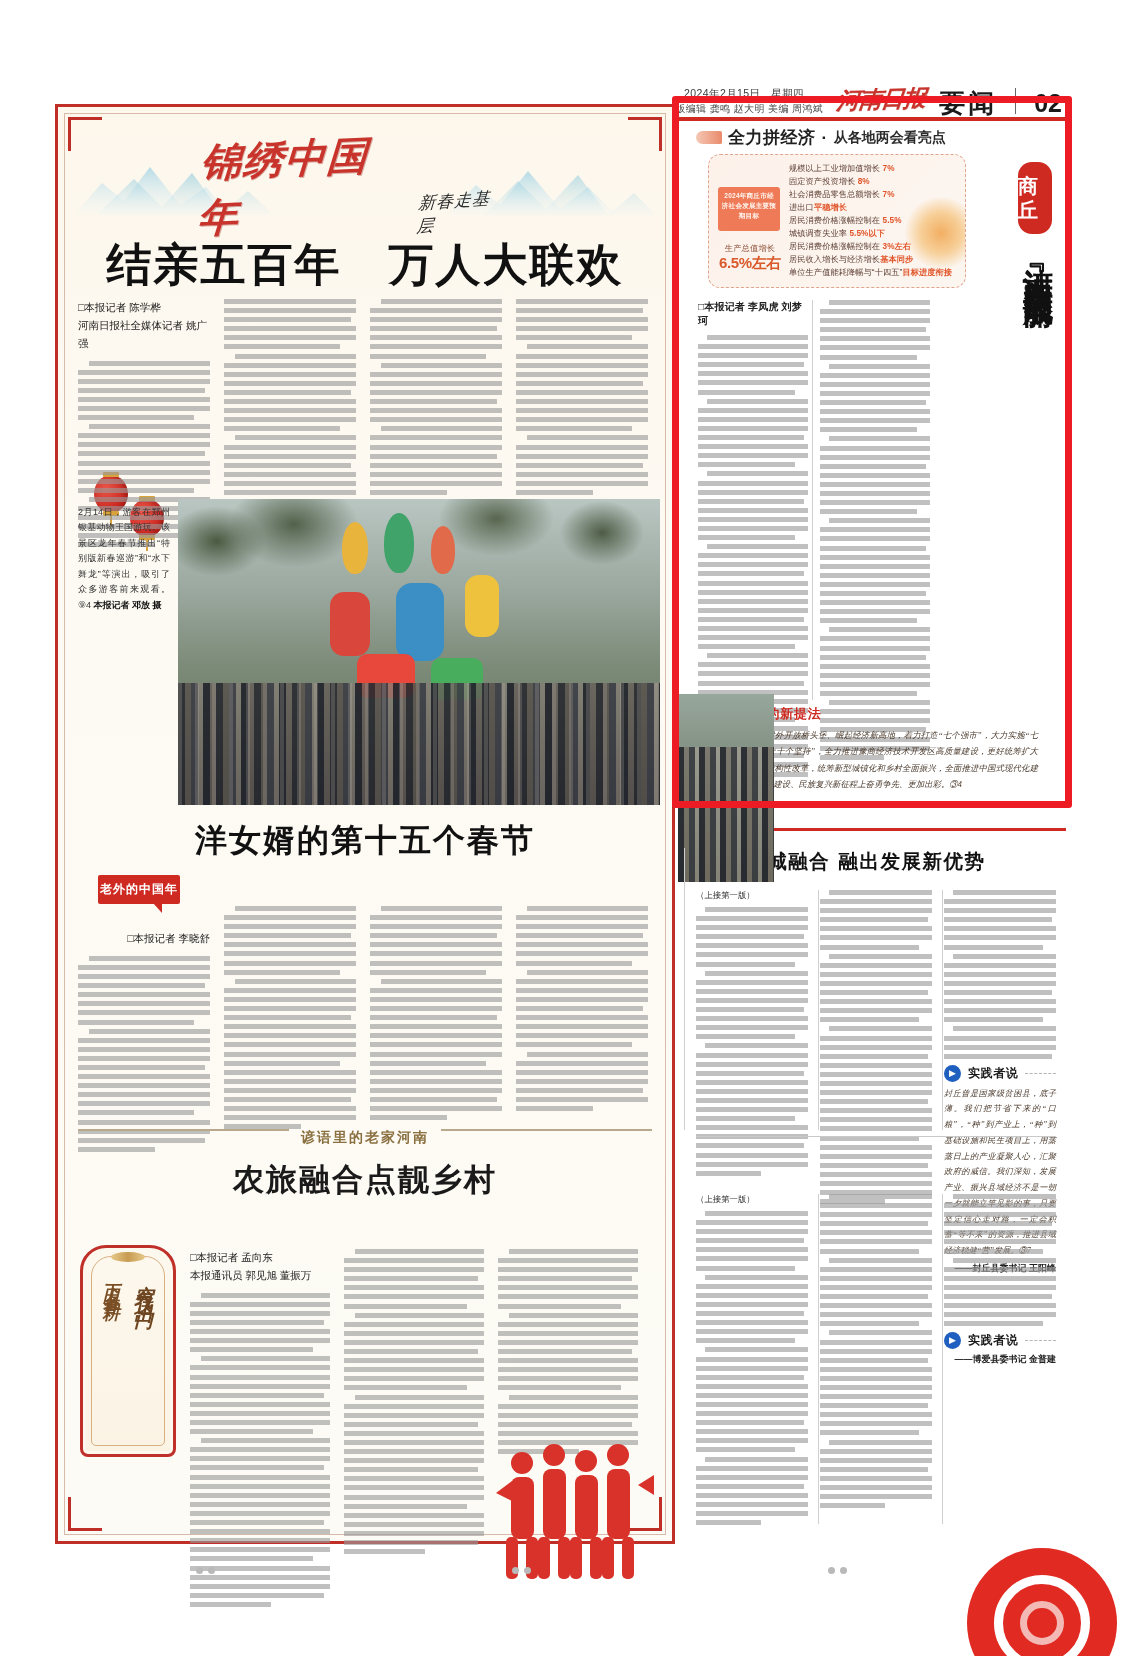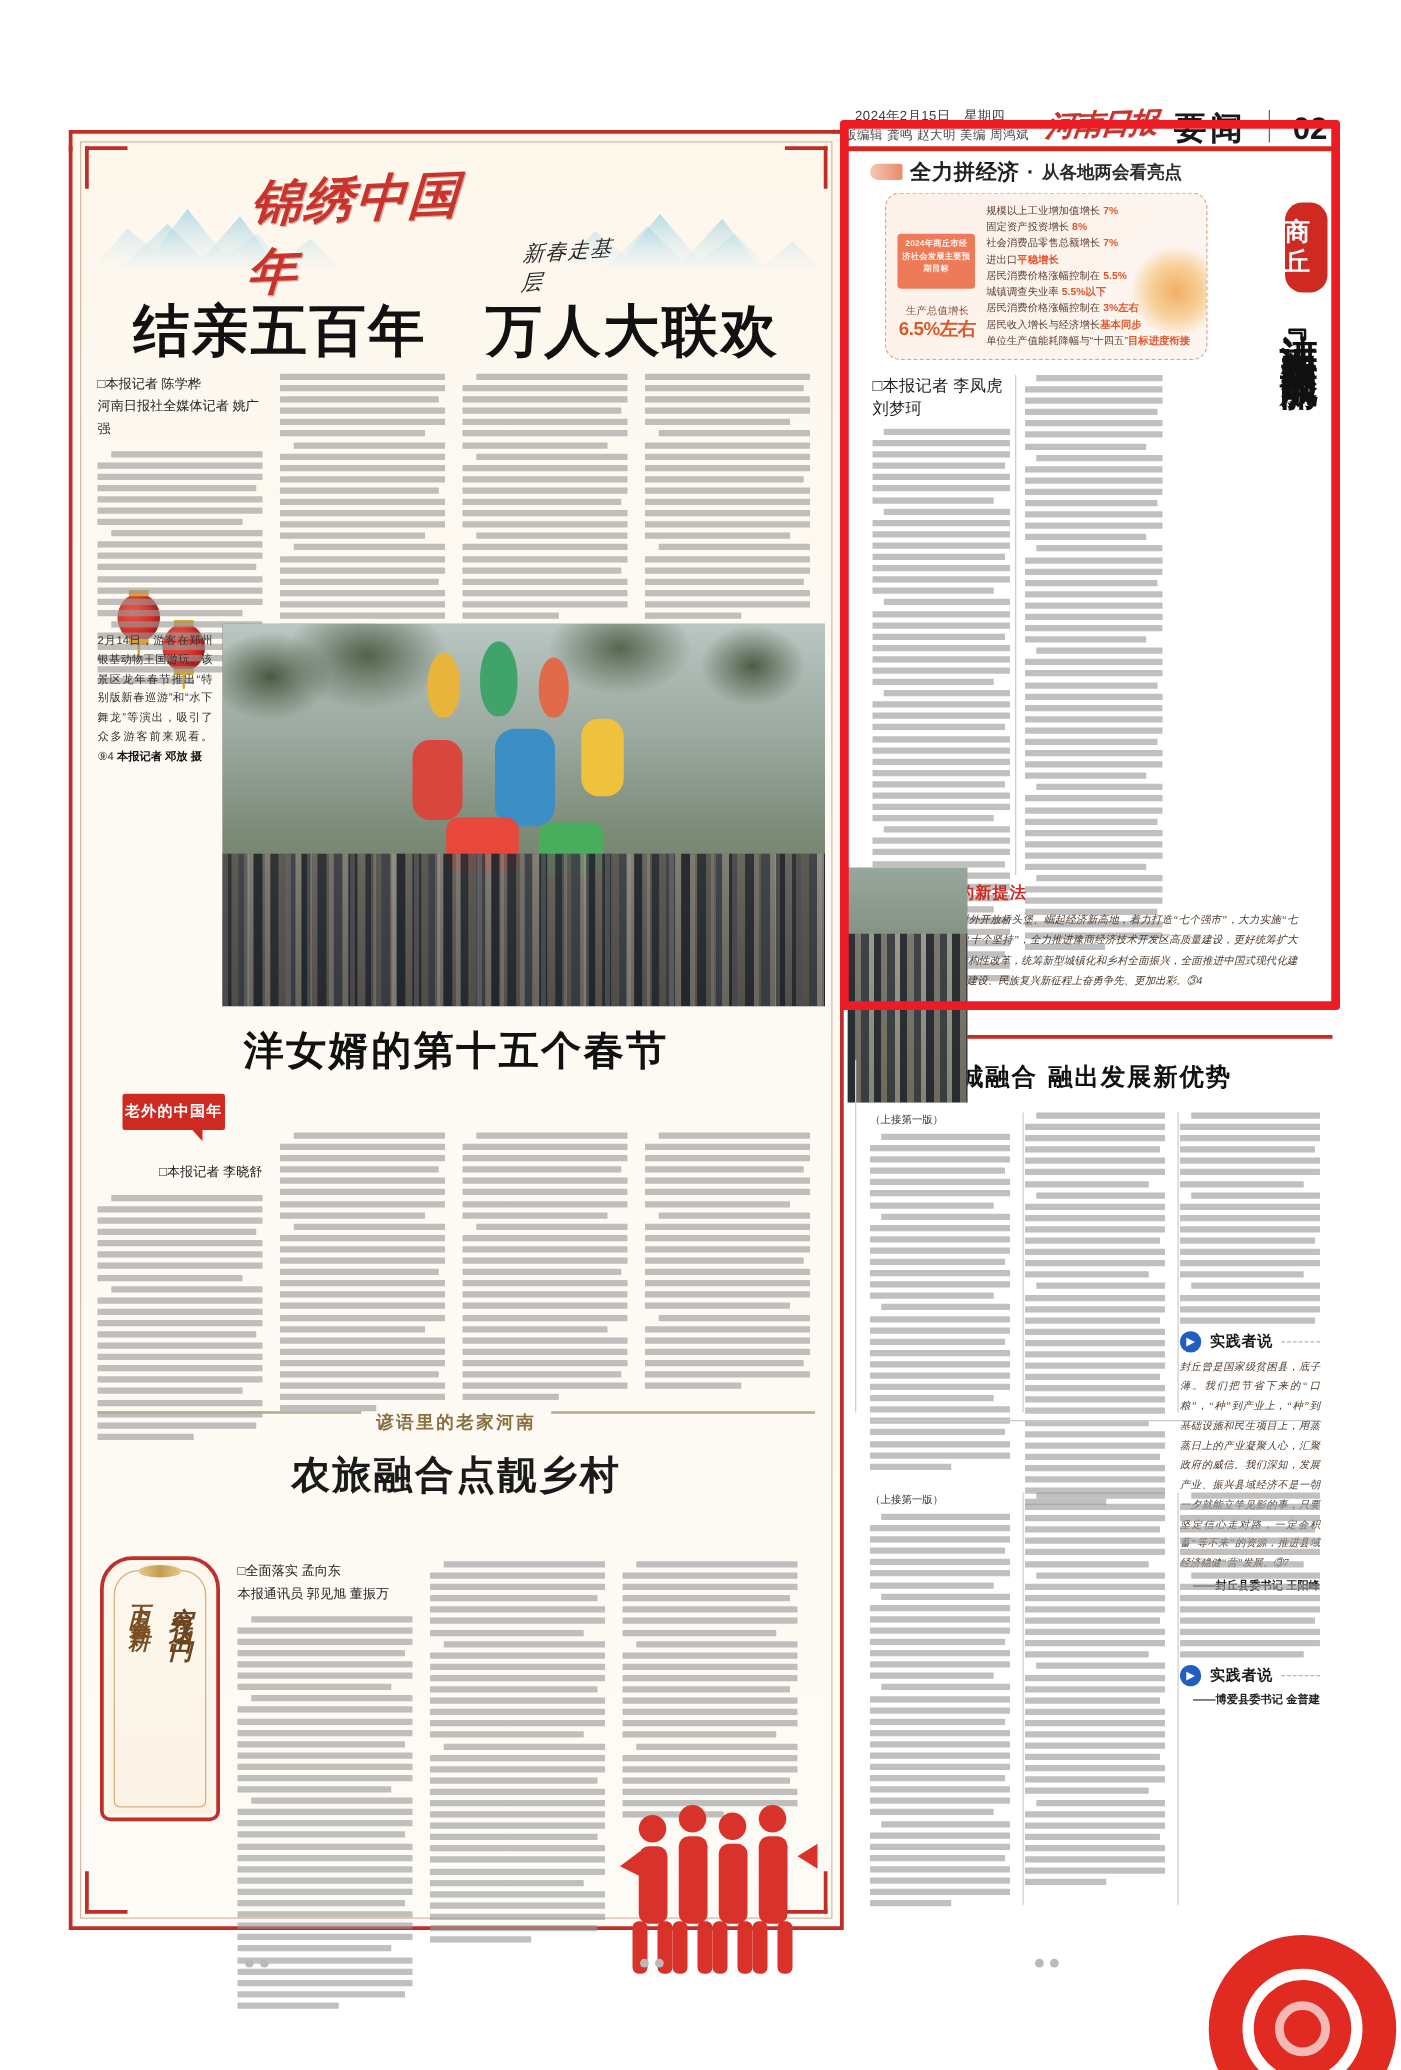--- a/index.html
+++ b/index.html
@@ -275,37 +275,37 @@
   .ib-gdp .val { font-size: 15px; font-weight: 700; color: #d95a2a; letter-spacing: -.4px; }
   .ib-list { position: absolute; left: 80px; top: 8px; right: 8px; }
   .ib-list li {
     list-style: none; font-size: 8.2px; color: #5e4035; line-height: 1.58;
     letter-spacing: .1px; white-space: nowrap;
   }
   .ib-list li b { color: #e0552a; font-weight: 700; }
 
   
   .city-badge {
-    position: absolute; right: 4px; top: 58px; width: 34px; height: 72px;
+    position: absolute; right: 14px; top: 58px; width: 34px; height: 72px;
     background: #cf2a22; color: #fff;
     display: flex; flex-direction: column; align-items: center; justify-content: center;
     font-size: 20px; font-weight: 700; line-height: 1.22; letter-spacing: 1px;
     border-radius: 14px;
     margin-left: 16px;
   }
 
   
   .vert-headline {
     position: absolute; right: 8px; top: 140px; height: 440px;
     writing-mode: vertical-rl; text-orientation: upright;
     font-family: "DejaVu Sans", sans-serif;
     font-size: 30px; font-weight: 700; color: #111; letter-spacing: 3px;
   }
 
-  .rc-byline { font-size: 13px; color: #222; letter-spacing: .2px; }
+  .rc-byline { font-size: 10px; color: #222; letter-spacing: .2px; font-weight: bold; }
 
   
   .np-head {
     display: flex; align-items: center; gap: 8px; margin-bottom: 5px;
   }
   .np-icon {
     width: 19px; height: 19px; border-radius: 50%; background: #d8322a;
     display: flex; align-items: center; justify-content: center;
     color: #fff; font-size: 10px; line-height: 1;
   }
@@ -693,21 +693,21 @@
     <div class="plaque">
       <div class="plaque-knob"></div>
       <div class="plaque-text">
         <div class="plaque-line">穷气送出门</div>
         <div class="plaque-line l2">下田备春耕</div>
       </div>
     </div>
 
     <div style="position:absolute; left:132px; top:1142px; width:468px; display:flex; gap:14px;">
       <div style="width:140px;">
-        <div class="byline">□全面落实  孟向东</div>
+        <div class="byline">□本报记者  孟向东</div>
         <div class="byline">本报通讯员  郭见旭  董振万</div>
         <div class="faux" style="margin-top:8px;">
           <span class="ind"></span>
             <span class="s1"></span>
             <span class="s1"></span>
             <span class="s2"></span>
           <span class="s1"></span>
             <span class="s1"></span>
             <span class="s3"></span>
           <span class="ind"></span>

